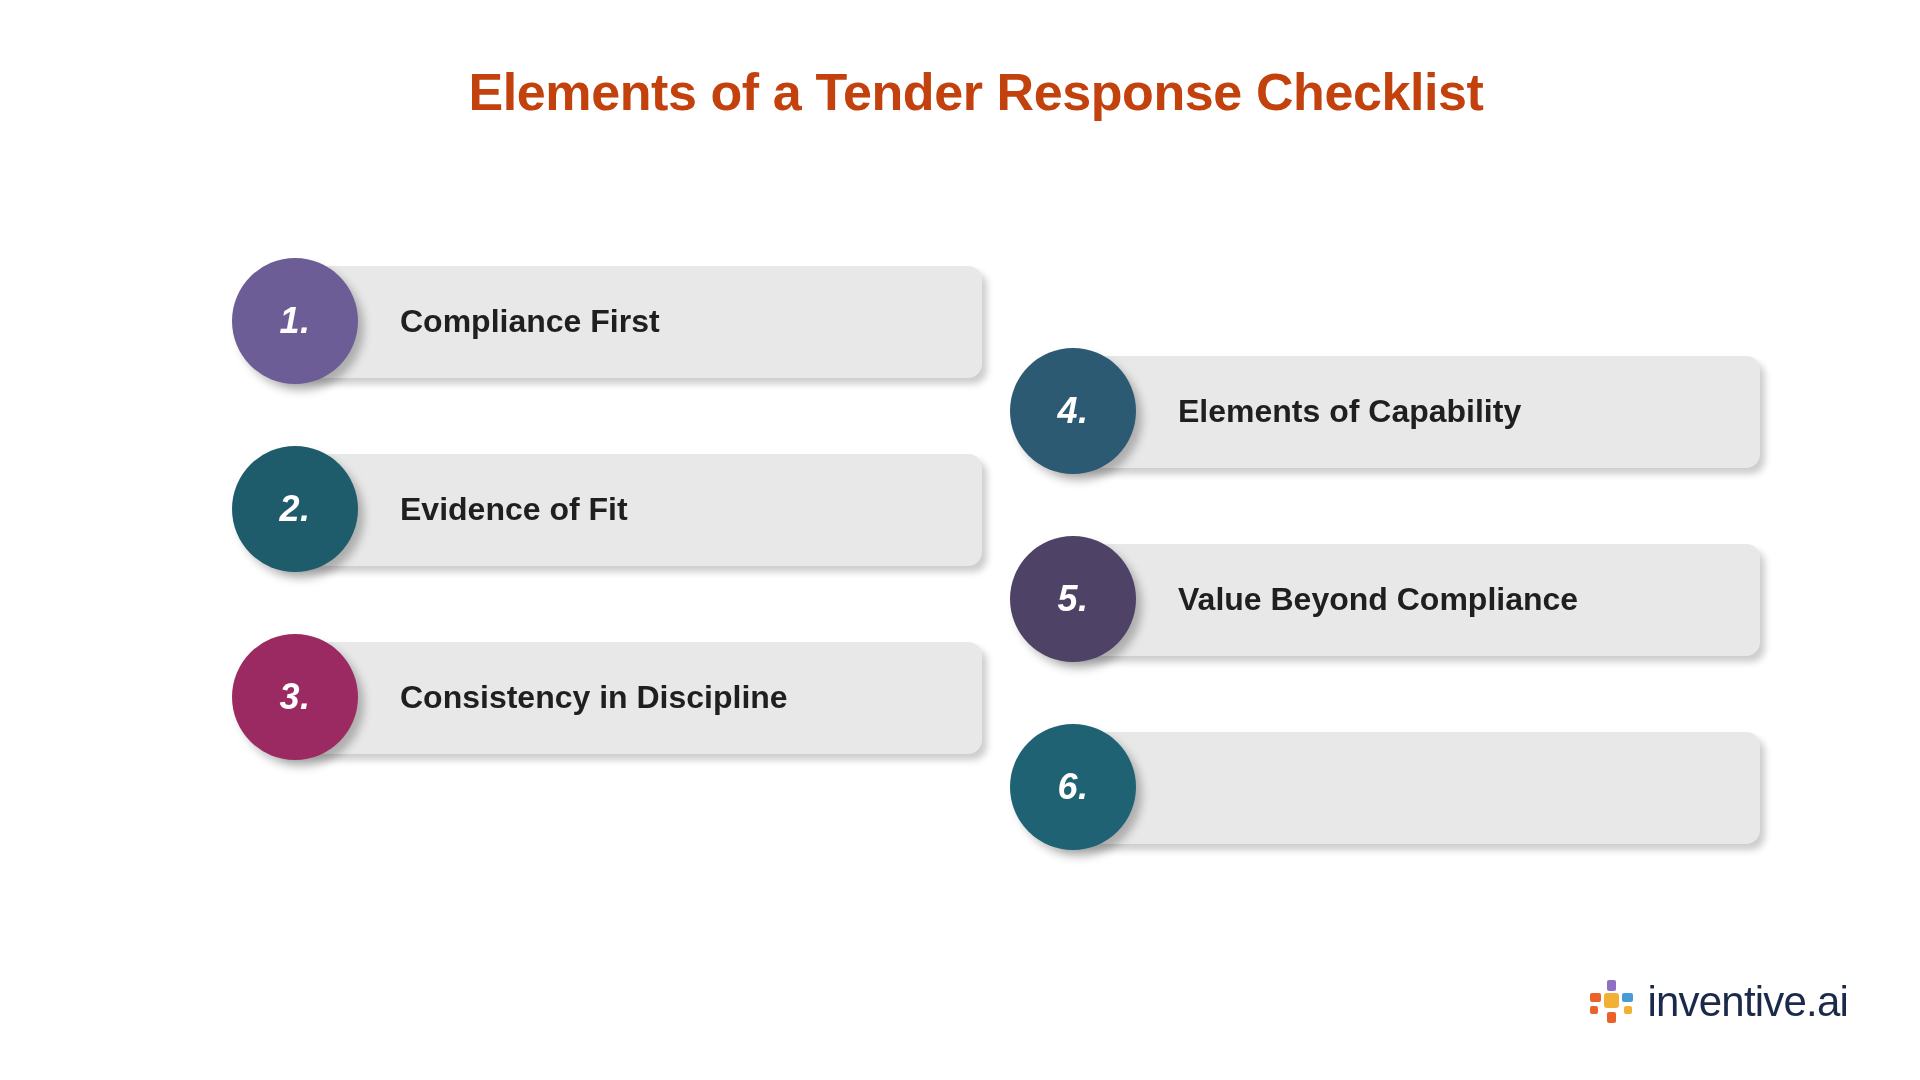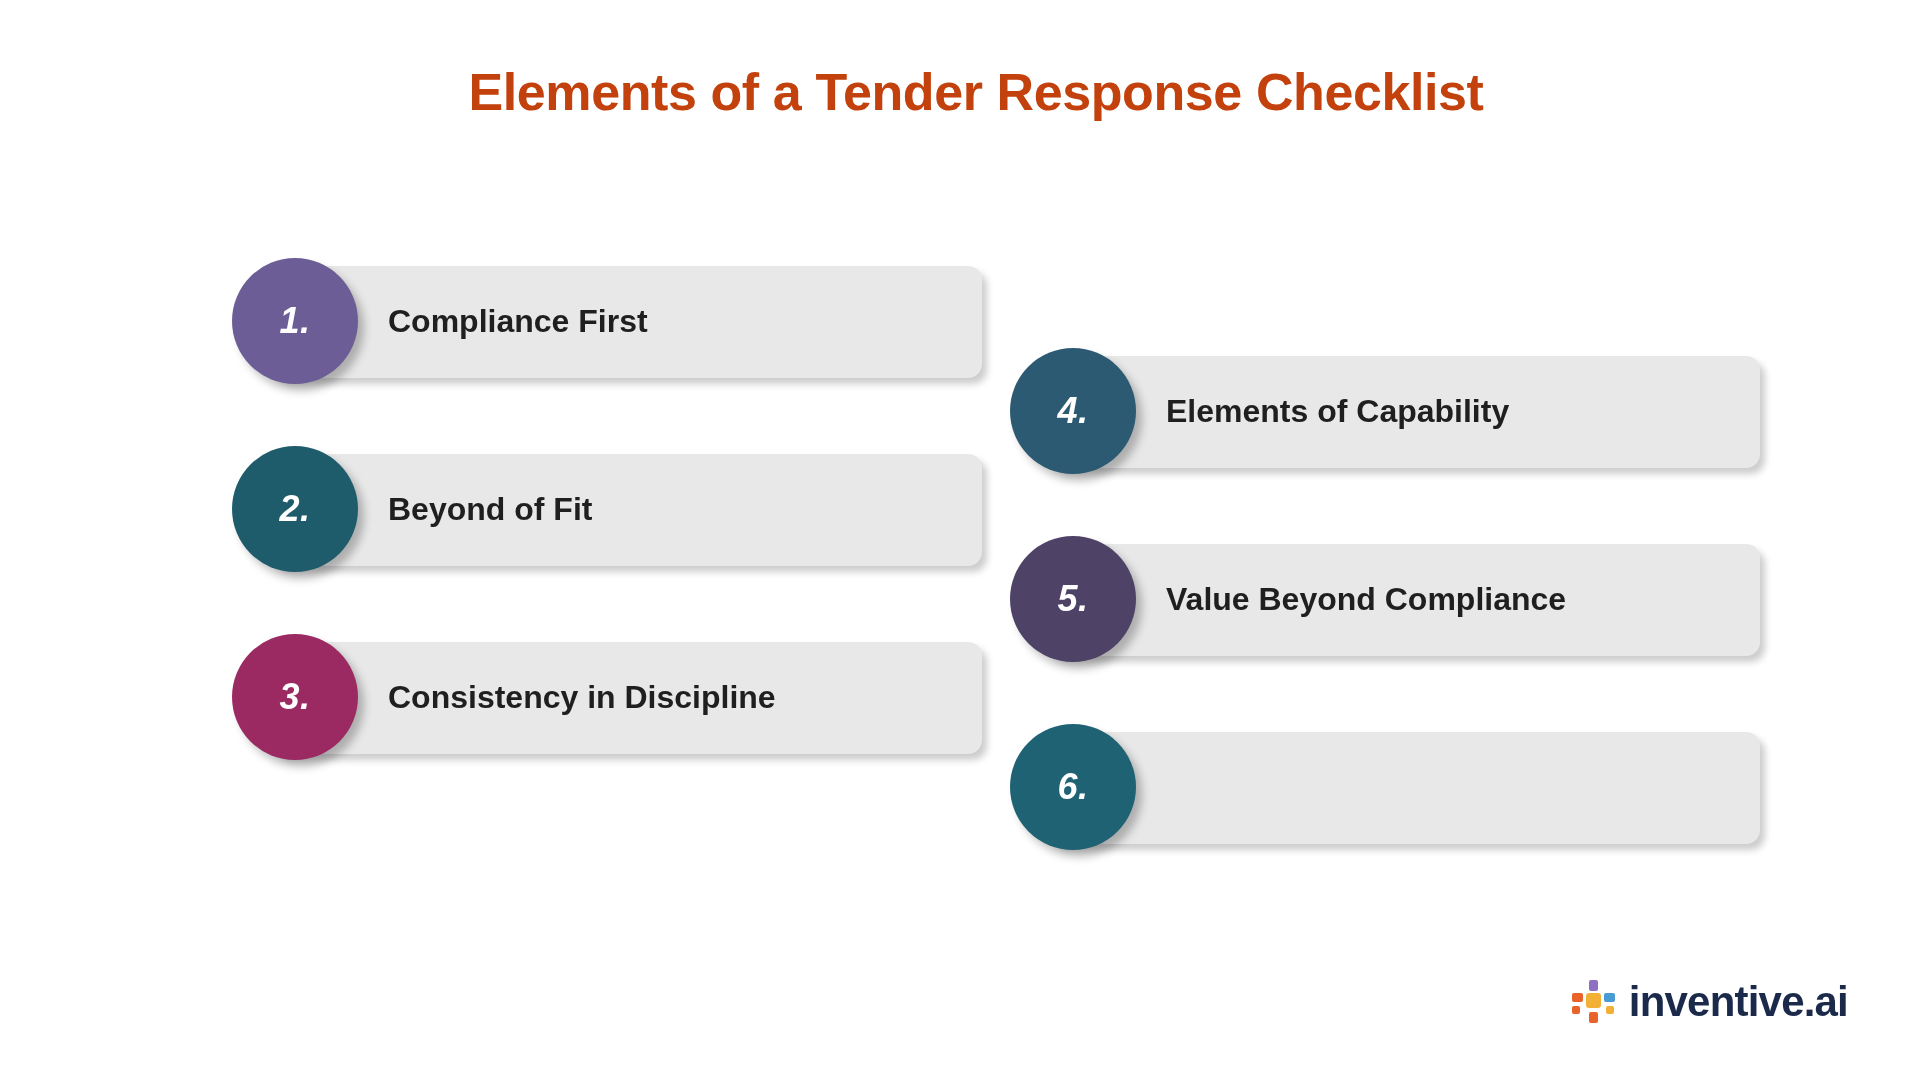--- a/index.html
+++ b/index.html
@@ -76,42 +76,42 @@
     font-size: 36px;
     font-weight: 700;
     font-style: italic;
     letter-spacing: 0.5px;
     box-shadow: 6px 7px 8px rgba(0, 0, 0, 0.25);
   }
 
   .label {
     position: relative;
     z-index: 2;
-    margin-left: 30px;
+    margin-left: 42px;
     font-size: 32px;
     font-weight: 700;
     color: #1f1f1f;
     white-space: nowrap;
   }
 
   
   #logo {
     position: absolute;
     right: 72px;
     bottom: 54px;
     display: flex;
     align-items: center;
     gap: 12px;
   }
 
   #logo-mark { width: 46px; height: 46px; display: block; }
 
   #logo-text {
     font-size: 42px;
-    font-weight: 700;
+    font-weight: 400;
     color: #1b2a4a;
     letter-spacing: -0.8px;
   }
 </style>
 </head>
 <body>
 
 <div id="slide">
 
   <h1 id="title" style="color: #c2410c; margin-left: 16px;">Elements of a Tender Response Checklist</h1>
@@ -120,21 +120,21 @@
 
     <div class="item">
       <div class="card" style="background: rgb(232, 232, 232);"></div>
       <div class="badge" style="background: rgb(108, 93, 150);">1.</div>
       <div class="label">Compliance First</div>
     </div>
 
     <div class="item">
       <div class="card" style="background: rgb(232, 232, 232);"></div>
       <div class="badge" style="background: rgb(30, 92, 107);">2.</div>
-      <div class="label">Beyond of Fit</div>
+      <div class="label">Evidence of Fit</div>
     </div>
 
     <div class="item">
       <div class="card" style="background: rgb(232, 232, 232);"></div>
       <div class="badge" style="background: rgb(155, 42, 98);">3.</div>
       <div class="label">Consistency in Discipline</div>
     </div>
 
   </div>
 

